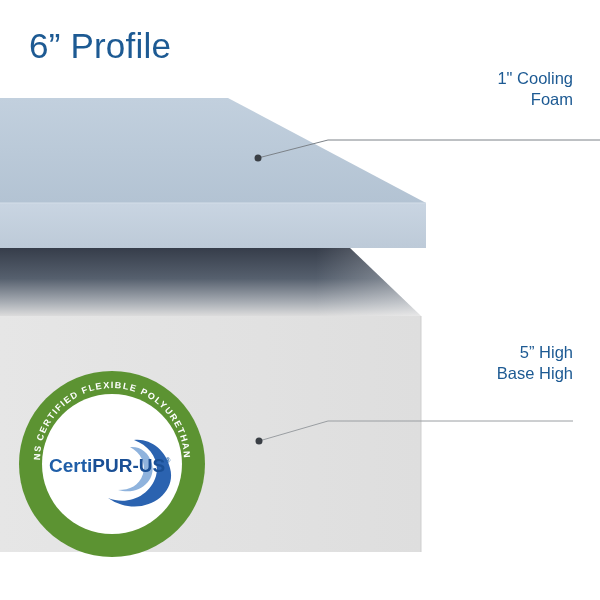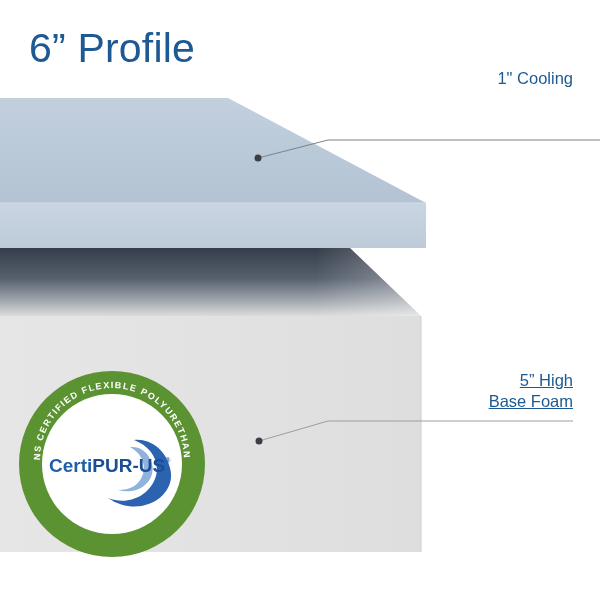--- a/index.html
+++ b/index.html
@@ -1,17 +1,17 @@
 <!DOCTYPE html>
 <html><head>
 <meta charset="utf-8">
 <style>
   html,body{margin:0;padding:0;background:#fff;}
   body{width:600px;height:600px;position:relative;overflow:hidden;font-family:"Liberation Sans",sans-serif;}
-  .title{position:absolute;left:29px;top:28px;font-size:41px;color:#1d5a93;letter-spacing:0.2px;line-height:1;}
+  .title{position:absolute;left:29px;top:28px;font-size:35px;color:#1d5a93;letter-spacing:0.2px;line-height:1;}
   .label{position:absolute;right:27px;text-align:right;color:#1d5a93;font-size:16.5px;line-height:21px;}
   .label span{display:block;}
   svg.scene{position:absolute;left:0;top:0;}
 </style>
 </head>
 <body>
 
 <svg class="scene" width="600" height="600" viewBox="0 0 600 600">
   <defs>
     <linearGradient id="topFace" x1="0" y1="0" x2="0" y2="1">
@@ -78,18 +78,19 @@
     <text x="49" y="472" font-family="Liberation Sans, sans-serif" font-size="19" font-weight="bold" fill="#1f5ea8">
       <tspan>Certi</tspan><tspan fill="#1a4f95">PUR-US</tspan><tspan font-size="7" dy="-9">®</tspan>
     </text>
   </g>
 </svg>
 
 <div class="title">6” Profile</div>
 
 <div class="label" style="top:68px;">
   <span>1" Cooling</span>
+  <span>Foam</span>
 </div>
 
-<div class="label" style="top:370px;text-decoration:underline;">
+<div class="label" style="top:342px;">
   <span>5” High</span>
-  <span>Base Foam</span>
+  <span>Base High</span>
 </div>
 
 </body></html>

